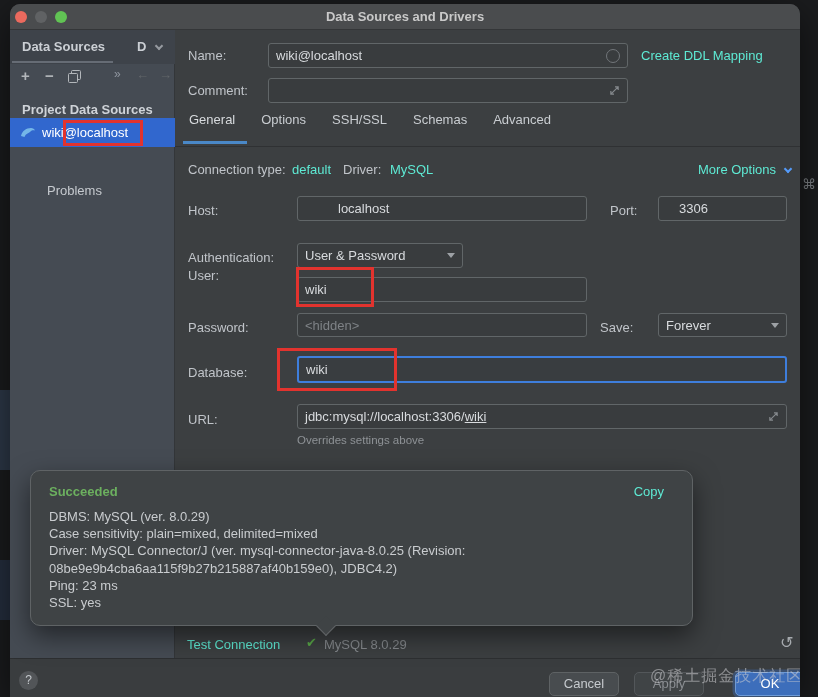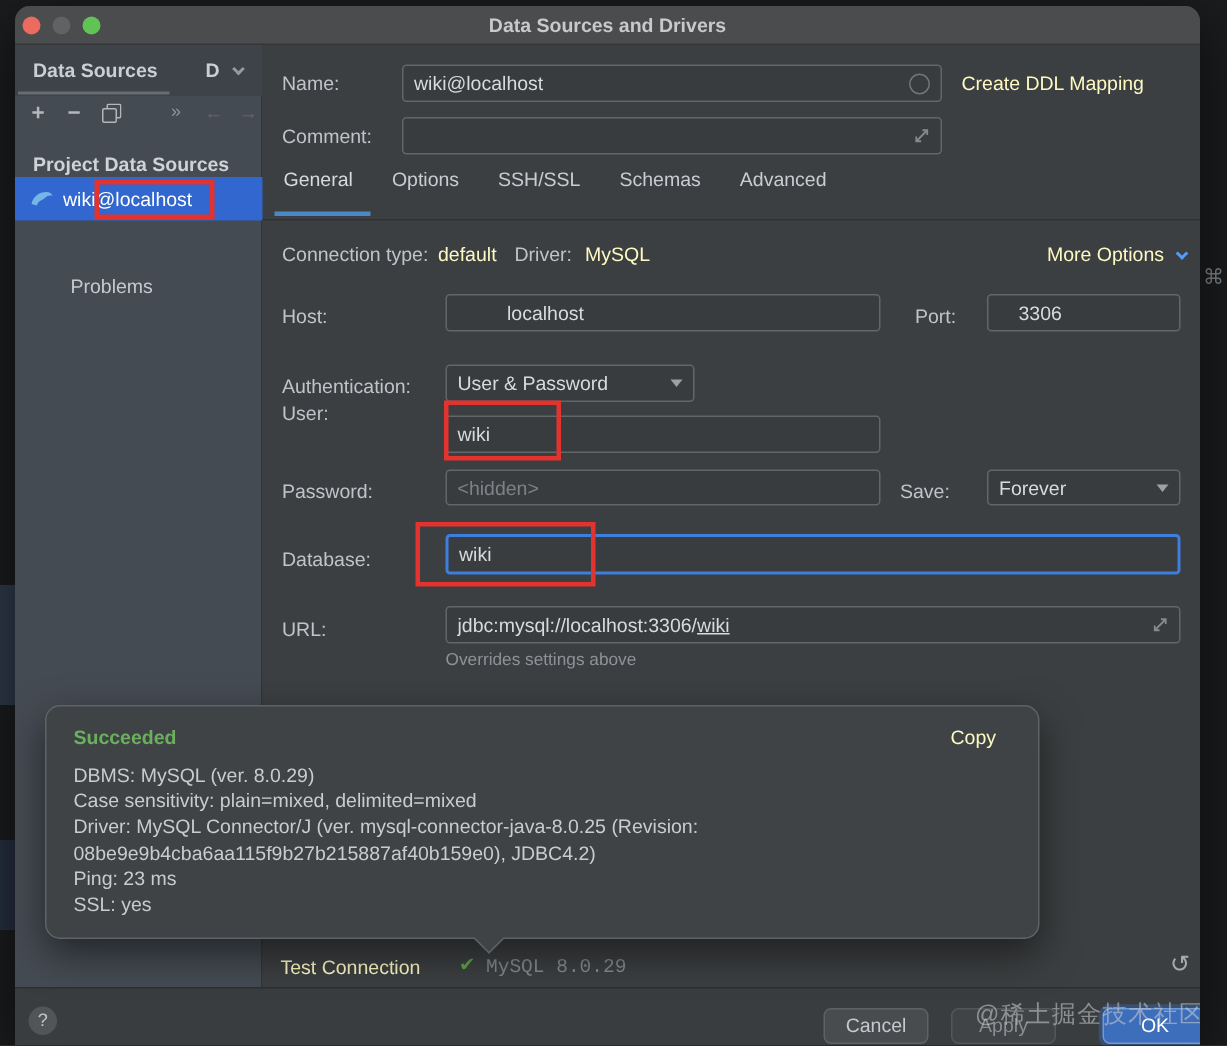--- a/index.html
+++ b/index.html
@@ -74,21 +74,21 @@
   .muted { color:#7e8286; }
   .caret {
     width:0; height:0; margin-left:auto;
     border-left:4px solid transparent; border-right:4px solid transparent;
     border-top:5px solid #9da1a5;
   }
   .spinner-circle {
     width:14px; height:14px; border:1.5px solid #72767a; border-radius:50%;
     margin-left:auto;
   }
-  .link { color:#fef9c3; cursor:pointer; }
+  .link { color:#5eead4; cursor:pointer; }
   .tabs-row { position:absolute; left:179px; top:108px; display:flex; gap:26px; color:#c9cdd1; font-size:13px; }
   .tab-underline { position:absolute; left:173px; top:137px; width:64px; height:3px; background:#4a88c7; }
   .hsep { position:absolute; background:#2f3133; height:1px; }
   .hint { position:absolute; font-size:11.5px; color:#8e9296; }
   .url-db { text-decoration:underline; }
 
   
   .popup {
     position:absolute; left:20px; top:466px; width:663px; height:156px;
     background:#3f4345; border:1px solid #5f6365; border-radius:10px;
@@ -276,21 +276,21 @@
       <div>Case sensitivity: plain=mixed, delimited=mixed</div>
       <div>Driver: MySQL Connector/J (ver. mysql-connector-java-8.0.25 (Revision:</div>
       <div>08be9e9b4cba6aa115f9b27b215887af40b159e0), JDBC4.2)</div>
       <div>Ping: 23 ms</div>
       <div>SSL: yes</div>
     </div>
   </div>
 
   <span class="link abs" style="left:177px;top:633px;">Test Connection</span>
   <span class="abs check-icon" style="left:296px;top:631px;">✔</span>
-  <span class="abs" style="left:314px;top:633px;color:#85898d;font-family:Liberation Mono, monospace;">MySQL 8.0.29</span>
+  <span class="abs" style="left:314px;top:633px;color:#85898d;">MySQL 8.0.29</span>
   <span class="undo-icon">↺</span>
 
   <div class="footer"></div>
   <div class="help-btn">?</div>
   <div class="btn" style="left:539px;top:668px;">Cancel</div>
   <div class="btn disabled" style="left:624px;top:668px;">Apply</div>
   <div class="btn primary" style="left:707px;top:668px;margin-left:18px;">OK</div>
 
   <div class="watermark">@稀土掘金技术社区</div>
 </div>

